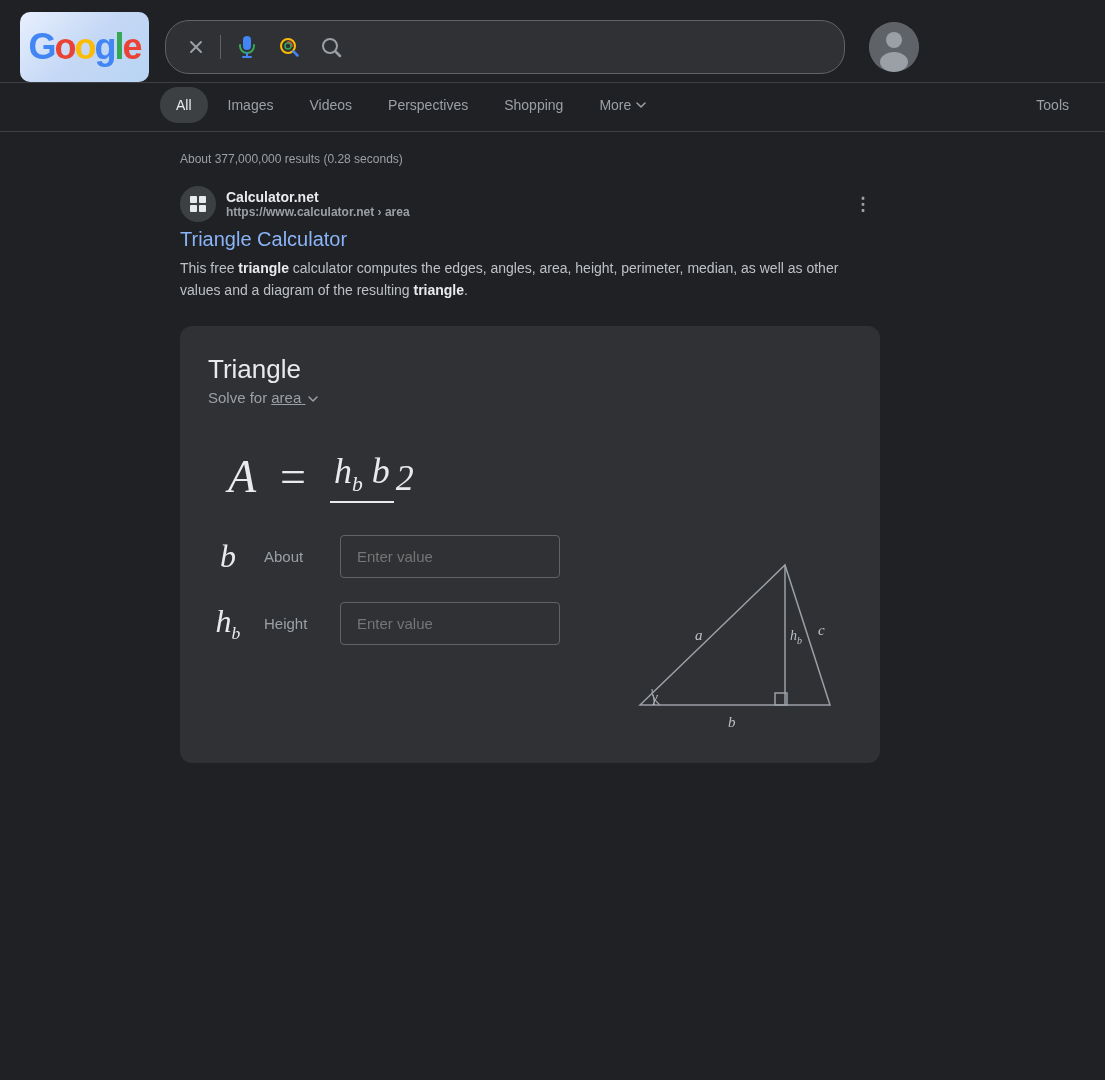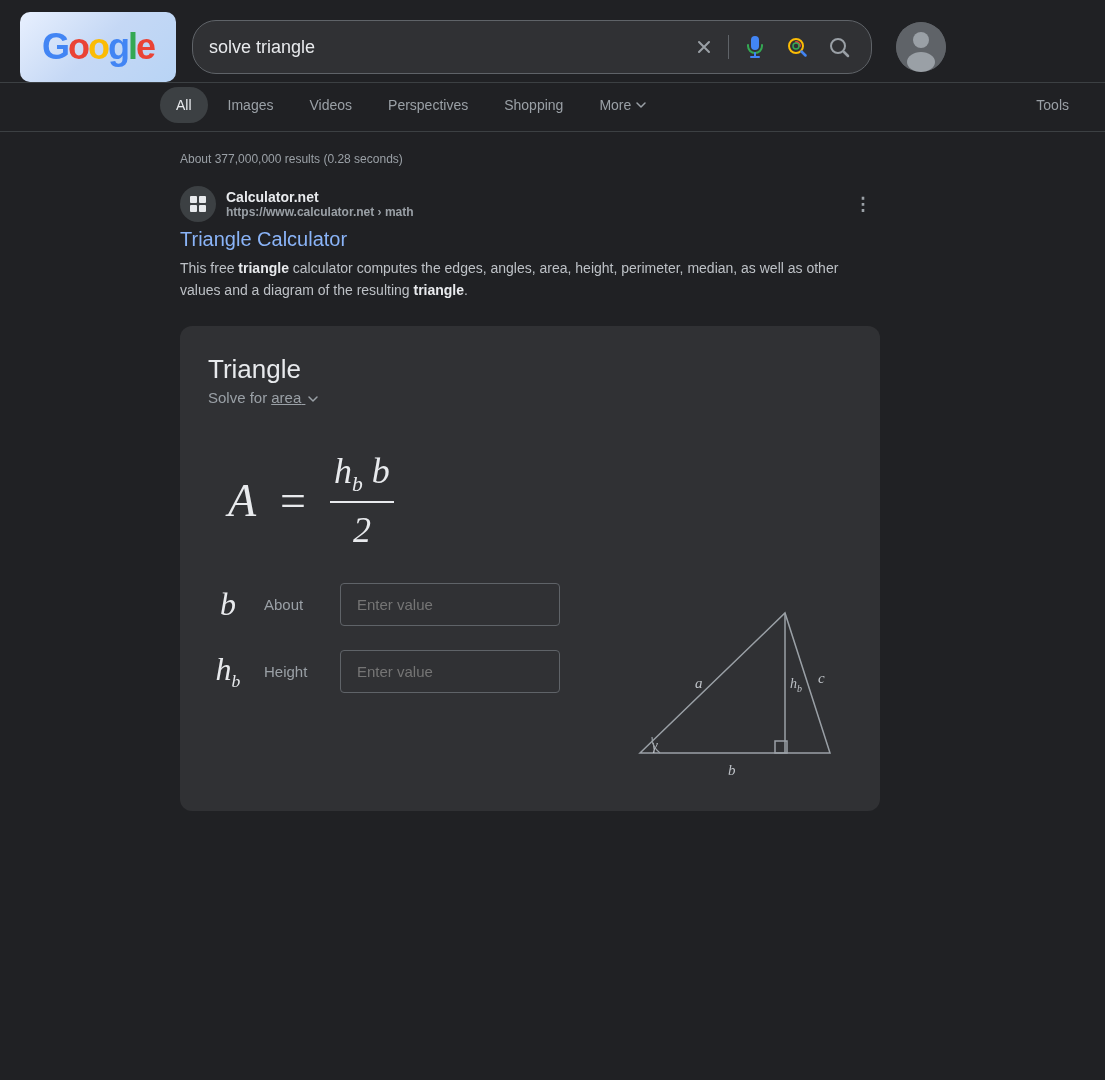--- a/index.html
+++ b/index.html
@@ -17,21 +17,21 @@
       background: #202124;
       padding: 12px 20px 0 20px;
       display: flex;
       align-items: center;
       gap: 16px;
       border-bottom: 1px solid #3c4043;
       padding-bottom: 0;
     }
 
     .logo-container {
-      width: 156px;
+      width: 129px;
       height: 70px;
       background: linear-gradient(135deg, #e8f0fe 0%, #c5d8f5 50%, #b8d4f5 100%);
       border-radius: 10px;
       display: flex;
       align-items: center;
       justify-content: center;
       flex-shrink: 0;
     }
 
     .google-logo {
@@ -267,21 +267,21 @@
       font-size: 46px;
     }
 
     .formula-equals {
       font-size: 46px;
       font-style: normal;
     }
 
     .formula-fraction {
       display: flex;
-      flex-direction: column;
+      flex-direction: row;
       align-items: center;
       gap: 2px;
     }
 
     .formula-numerator {
       font-size: 36px;
       border-bottom: 2px solid #e8eaed;
       padding-bottom: 4px;
       padding-left: 4px;
       padding-right: 4px;
@@ -361,21 +361,20 @@
 
 <div class="header">
 
   <div class="logo-container">
     <div class="google-logo">
       <span class="g-blue">G</span><span class="g-red">o</span><span class="g-yellow">o</span><span class="g-blue">g</span><span class="g-green">l</span><span class="g-red">e</span>
     </div>
   </div>
 
   <div class="search-bar-container">
-    <input class="search-input" type="text" value="solve triangle" style="">
     <div class="search-bar-icons">
       <button class="icon-btn">
         <svg width="20" height="20" viewBox="0 0 20 20" fill="#9aa0a6">
           <path d="M15 5L5 15M5 5l10 10" stroke="#9aa0a6" stroke-width="2" stroke-linecap="round"></path>
         </svg>
       </button>
       <div class="divider-v"></div>
       <button class="icon-btn">
         <svg width="24" height="24" viewBox="0 0 24 24">
           <path d="M12 1a4 4 0 0 1 4 4v6a4 4 0 0 1-8 0V5a4 4 0 0 1 4-4z" fill="#4285f4"></path>
@@ -435,21 +434,21 @@
           <rect width="22" height="22" rx="4" fill="#3c4043"></rect>
           <rect x="3" y="3" width="7" height="7" rx="1" fill="#e8eaed"></rect>
           <rect x="12" y="3" width="7" height="7" rx="1" fill="#e8eaed"></rect>
           <rect x="3" y="12" width="7" height="7" rx="1" fill="#e8eaed"></rect>
           <rect x="12" y="12" width="7" height="7" rx="1" fill="#e8eaed"></rect>
         </svg>
       </div>
       <div class="source-info">
         <span class="source-name">Calculator.net</span>
         <span class="source-url">
-          <span>https://www.calculator.net › math</span>
+          <span>https://www.calculator.net › area</span>
         </span>
       </div>
       <span class="more-btn">⋮</span>
     </div>
 
     <a class="result-title" href="#">Triangle Calculator</a>
 
     <div class="result-snippet">
       This free <b>triangle</b> calculator computes the edges, angles, area, height, perimeter, median, as well as other values and a diagram of the resulting <b>triangle</b>.
     </div>

